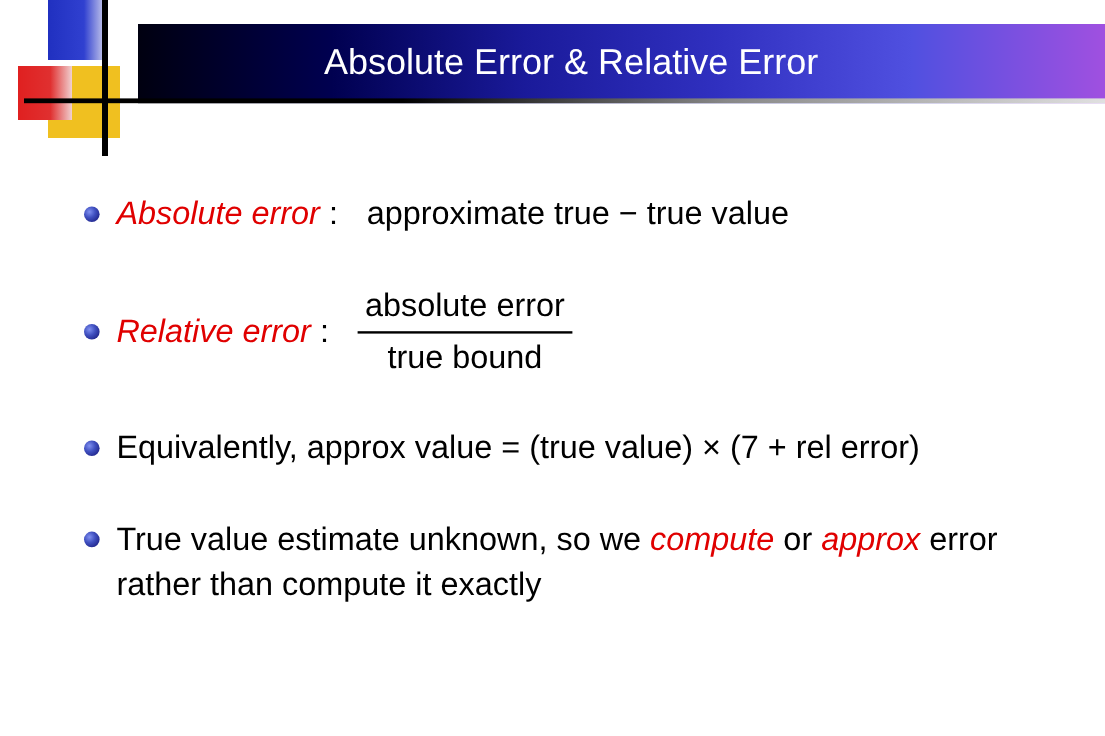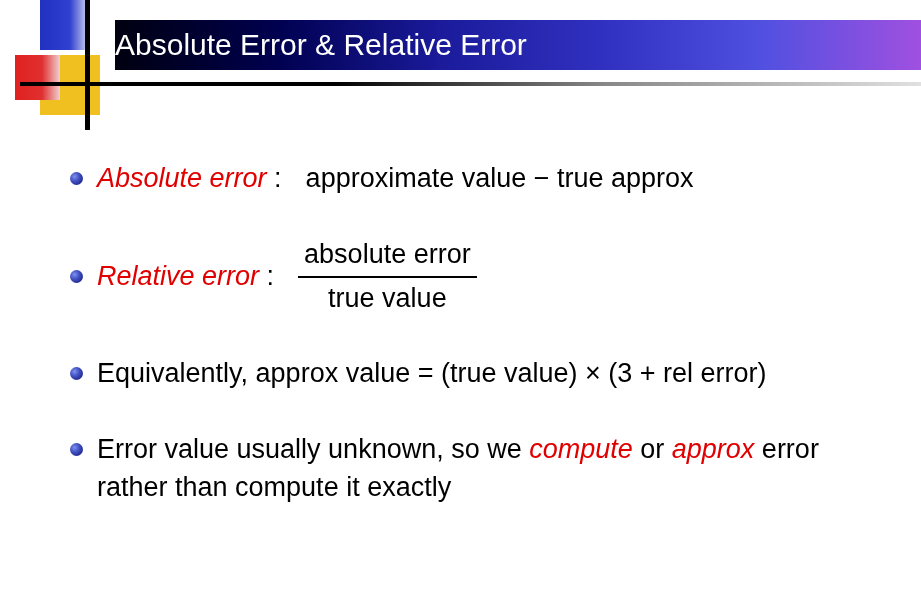--- a/index.html
+++ b/index.html
@@ -17,24 +17,25 @@
     }
     .header {
       position: relative;
       height: 110px;
     }
     .title-bar {
       position: absolute;
       top: 20px;
       left: 115px;
       right: 0;
-      height: 50px;
+      height: 66px;
       background: linear-gradient(to right, #000010 0%, #000050 20%, #1a1a9a 40%, #3030c0 60%, #5050e0 80%, #a050e0 100%);
       display: flex;
       align-items: center;
+      padding-left: 155px;
     }
     .title-text {
       color: white;
       font-size: 30px;
       font-weight: normal;
     }
     .blue-square {
       position: absolute;
       top: 0;
       left: 40px;
@@ -149,43 +150,43 @@
     <span class="title-text">Absolute Error &amp; Relative Error</span>
   </div>
   <div class="hline"></div>
 </div>
 
 <div class="content">
 
   <div class="bullet-item">
     <div class="bullet"></div>
     <div class="item-text">
-      <span class="red-italic">Absolute error</span><span> :</span><span class="math-space"></span><span>approximate value − true approx</span>
+      <span class="red-italic">Absolute error</span><span> :</span><span class="math-space"></span><span>approximate true − true value</span>
     </div>
   </div>
 
   <div class="bullet-item rel-item">
     <div class="bullet"></div>
     <div class="item-text fraction-wrapper">
       <span>
         <span class="red-italic">Relative error</span><span> :</span>
       </span>
       <span class="fraction">
         <span class="frac-top">absolute error</span>
         <span class="frac-line"></span>
-        <span class="frac-bot">true value</span>
+        <span class="frac-bot">true bound</span>
       </span>
     </div>
   </div>
 
   <div class="bullet-item">
     <div class="bullet"></div>
-    <div class="item-text">Equivalently, approx value = (true value) × (3 + rel error)</div>
+    <div class="item-text">Equivalently, approx value = (true value) × (7 + rel error)</div>
   </div>
 
   <div class="bullet-item">
     <div class="bullet"></div>
     <div class="item-text">
-      <span>Error value usually unknown, so we </span><span class="red-italic">compute</span><span> or </span><span class="red-italic">approx</span><span> error rather than compute it exactly</span>
+      <span>True value estimate unknown, so we </span><span class="red-italic">compute</span><span> or </span><span class="red-italic">approx</span><span> error rather than compute it exactly</span>
     </div>
   </div>
 
 </div>
 
 </body></html>

